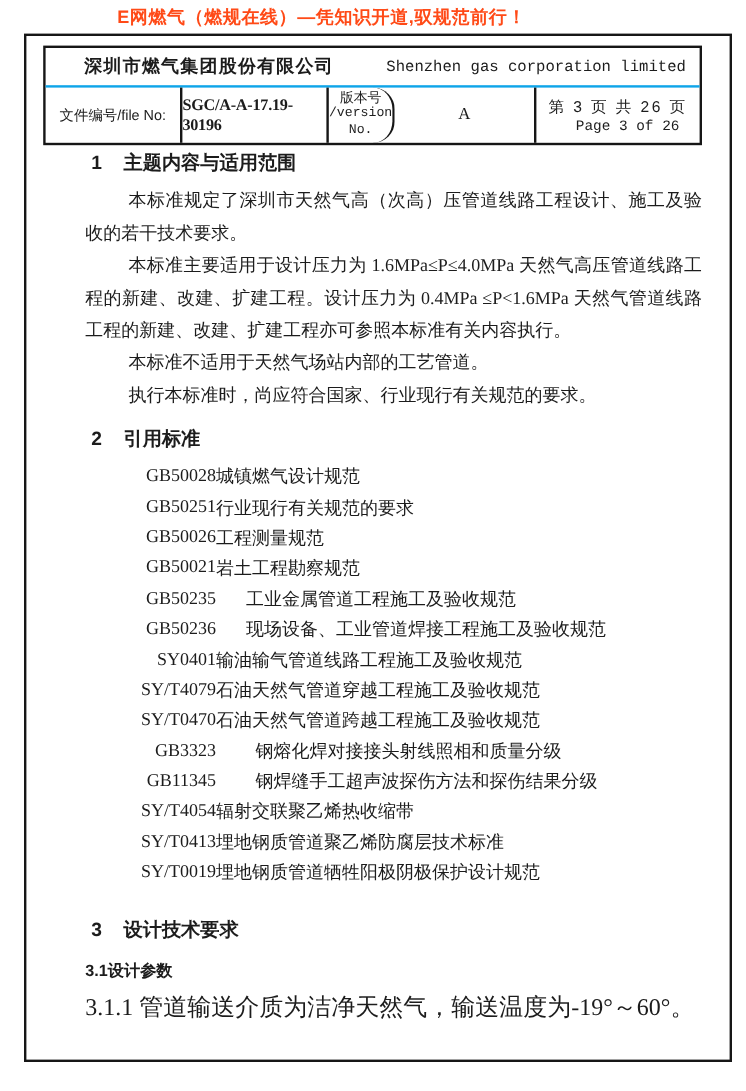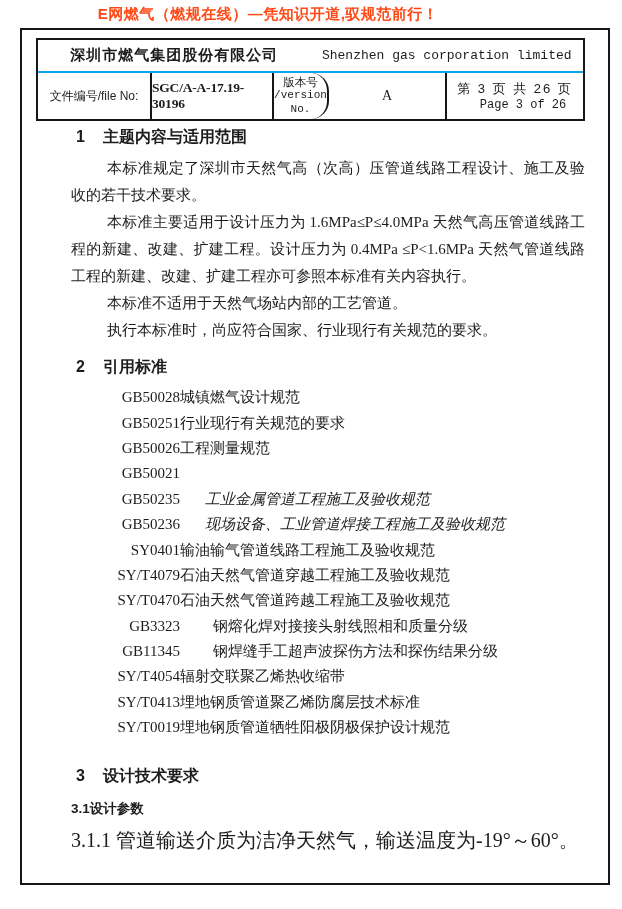--- a/index.html
+++ b/index.html
@@ -44,21 +44,21 @@
   .content{position:absolute;left:71px;top:126px;width:514px;}
   .sec-head{display:flex;gap:18px;font-size:16px;font-weight:bold;
     margin:0 0 7px 5px;line-height:22px;}
   .para{margin:0;font-family:"Liberation Serif",serif;font-size:15px;
     line-height:27px;text-align:justify;text-indent:2.4em;}
 
   .ref-list{margin:7px 0 0 39px;}
   .ref-row{display:flex;font-family:"Liberation Serif",serif;font-size:15px;
     height:25.4px;align-items:center;text-align:right;}
   .ref-code{width:70px;flex:none;}
-  .ref-title.ind1{padding-left:25px;font-style:italic;}
+  .ref-title.ind1{padding-left:25px;}
   .ref-title.ind2{padding-left:33px;}
 
   .sec3{margin-top:25px;}
   .sub-head{display:flex;gap:0;font-size:13.5px;font-weight:bold;
     margin:12px 0 0 0;line-height:20px;}
   .item-line{margin:10px 0 0 0;font-family:"Liberation Serif",serif;
     font-size:20px;line-height:22px;text-indent:0;}
 </style>
 </head>
 <body>
@@ -112,20 +112,21 @@
     <div class="ref-row">
       <span class="ref-code">GB50251</span>
       <span class="ref-title">行业现行有关规范的要求</span>
     </div>
     <div class="ref-row">
       <span class="ref-code">GB50026</span>
       <span class="ref-title">工程测量规范</span>
     </div>
     <div class="ref-row">
       <span class="ref-code">GB50021</span>
+      <span class="ref-title">岩土工程勘察规范</span>
     </div>
     <div class="ref-row">
       <span class="ref-code">GB50235</span>
       <span class="ref-title ind1">工业金属管道工程施工及验收规范</span>
     </div>
     <div class="ref-row">
       <span class="ref-code">GB50236</span>
       <span class="ref-title ind1">现场设备、工业管道焊接工程施工及验收规范</span>
     </div>
     <div class="ref-row">

